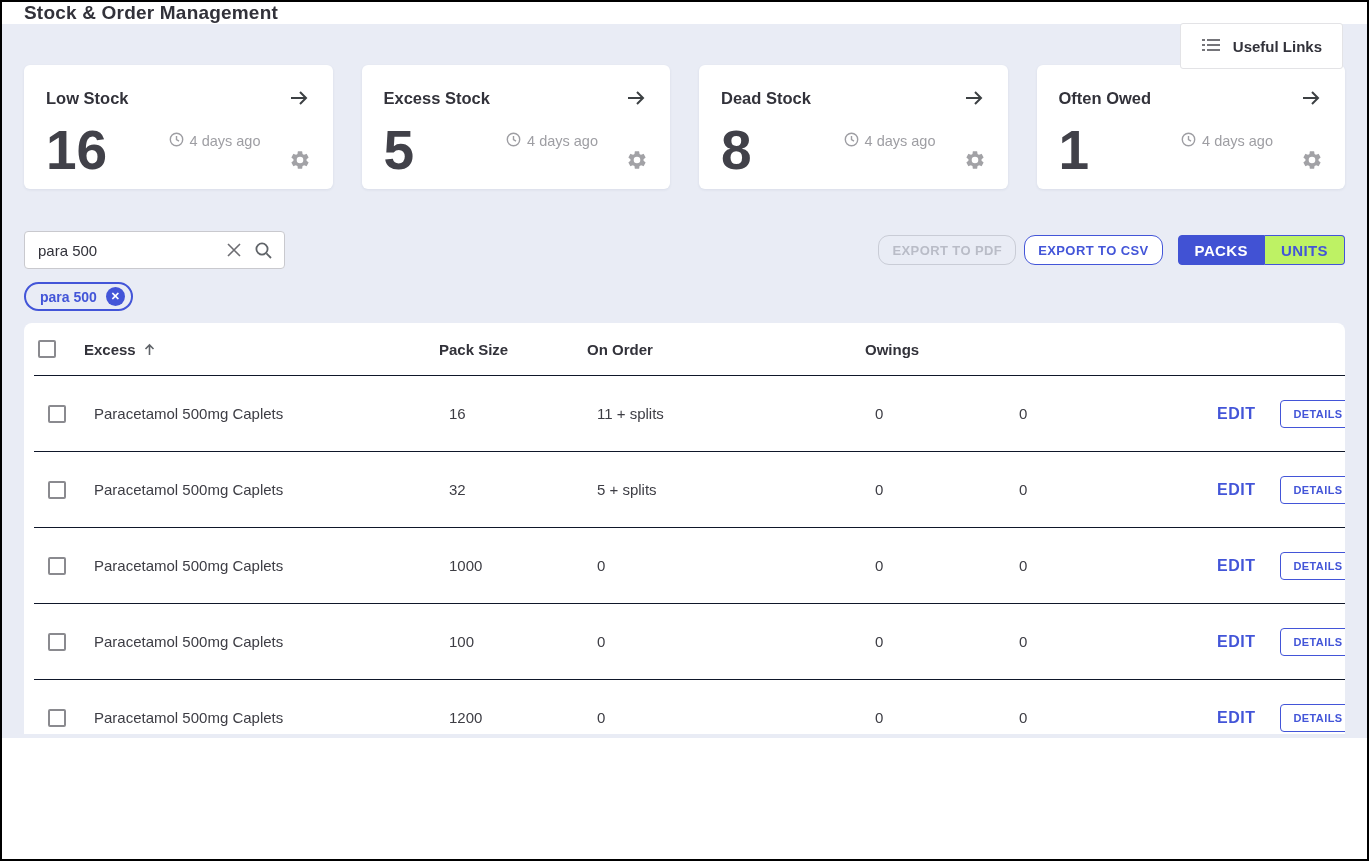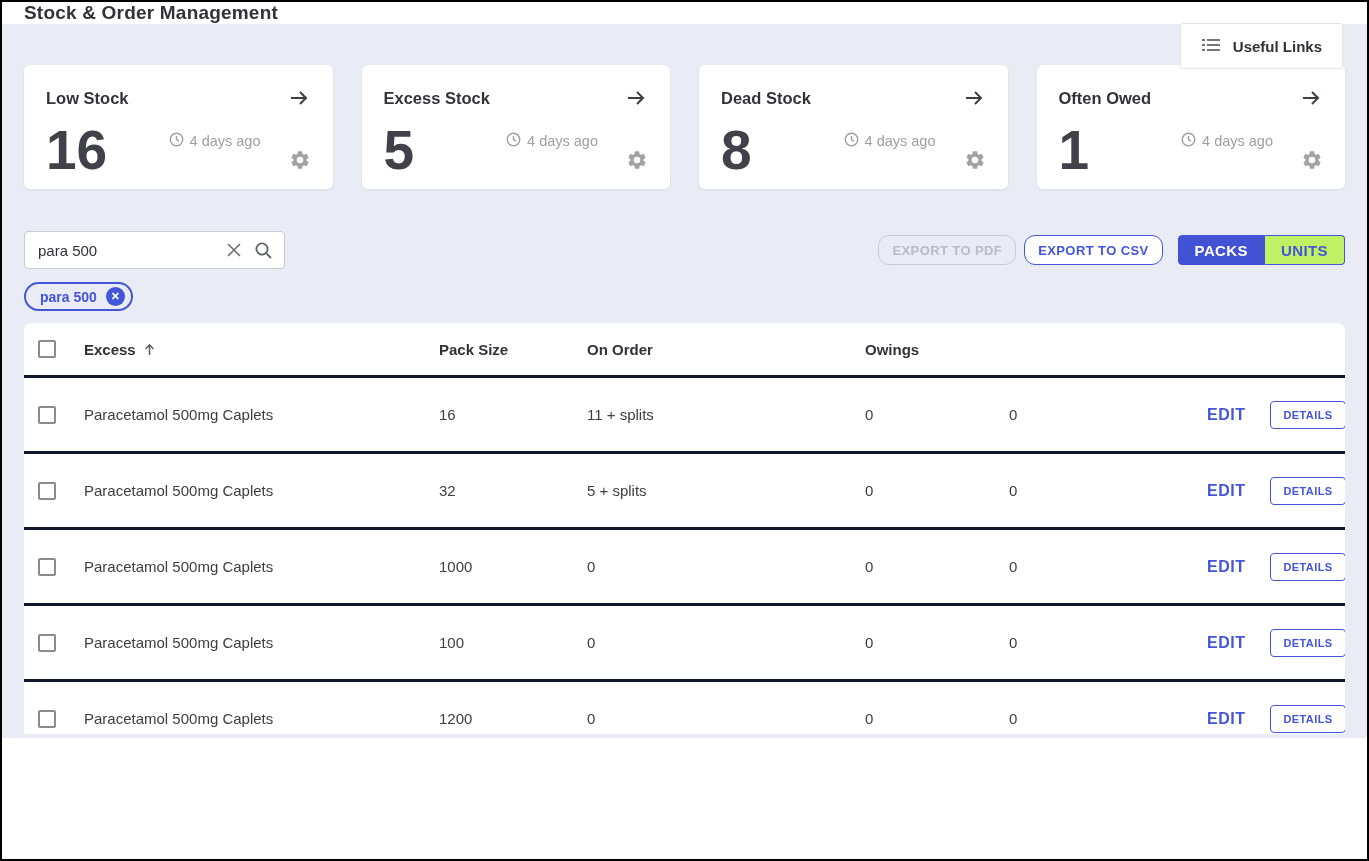--- a/index.html
+++ b/index.html
@@ -72,21 +72,21 @@
          color:var(--accent); font-size:14px; font-weight:700; }
   .chip-x{ width:19px; height:19px; border-radius:50%; background:var(--accent); border:none;
            color:#fff; font-size:11px; font-weight:700; line-height:1; cursor:pointer;
            display:flex; align-items:center; justify-content:center; font-family:inherit; padding:0; }
   
   .table{ margin-top:12px; background:#fff; border-radius:8px 8px 0 0; height:411px; overflow:hidden; }
   .tr{ display:grid; grid-template-columns:60px 355px 148px 278px 144px 198px 1fr;
        align-items:center; }
   .thead{ height:52px; }
   .thead .th{ font-size:15px; font-weight:700; color:var(--text-dark); display:flex; align-items:center; gap:6px; }
-  .row{ height:76px; border-top:3px solid #0f172a; font-size:15px; color:#3d3d44; }
+  .row{ height:76px; border-top:1px solid #0f172a; font-size:15px; color:#3d3d44;margin-left:10px; }
   .cell-cb{ padding-left:14px; }
   .checkbox{ width:18px; height:18px; border:2px solid #8a8a8f; border-radius:2px;
              background:#fff; cursor:pointer; }
   .cell-actions{ display:flex; align-items:center; justify-content:flex-end; gap:25px; padding-right:15px; }
   .edit-link{ background:none; border:none; cursor:pointer; font-family:inherit;
               color:var(--accent); font-size:16px; font-weight:700; letter-spacing:.5px; }
   .details-btn{ background:#fff; border:1px solid var(--accent); border-radius:4px; cursor:pointer;
                 font-family:inherit; color:var(--accent); font-size:11px; font-weight:700;
                 letter-spacing:.4px; padding:7px 12px; }
   .sort-icon{ display:flex; color:#5f6368; }

